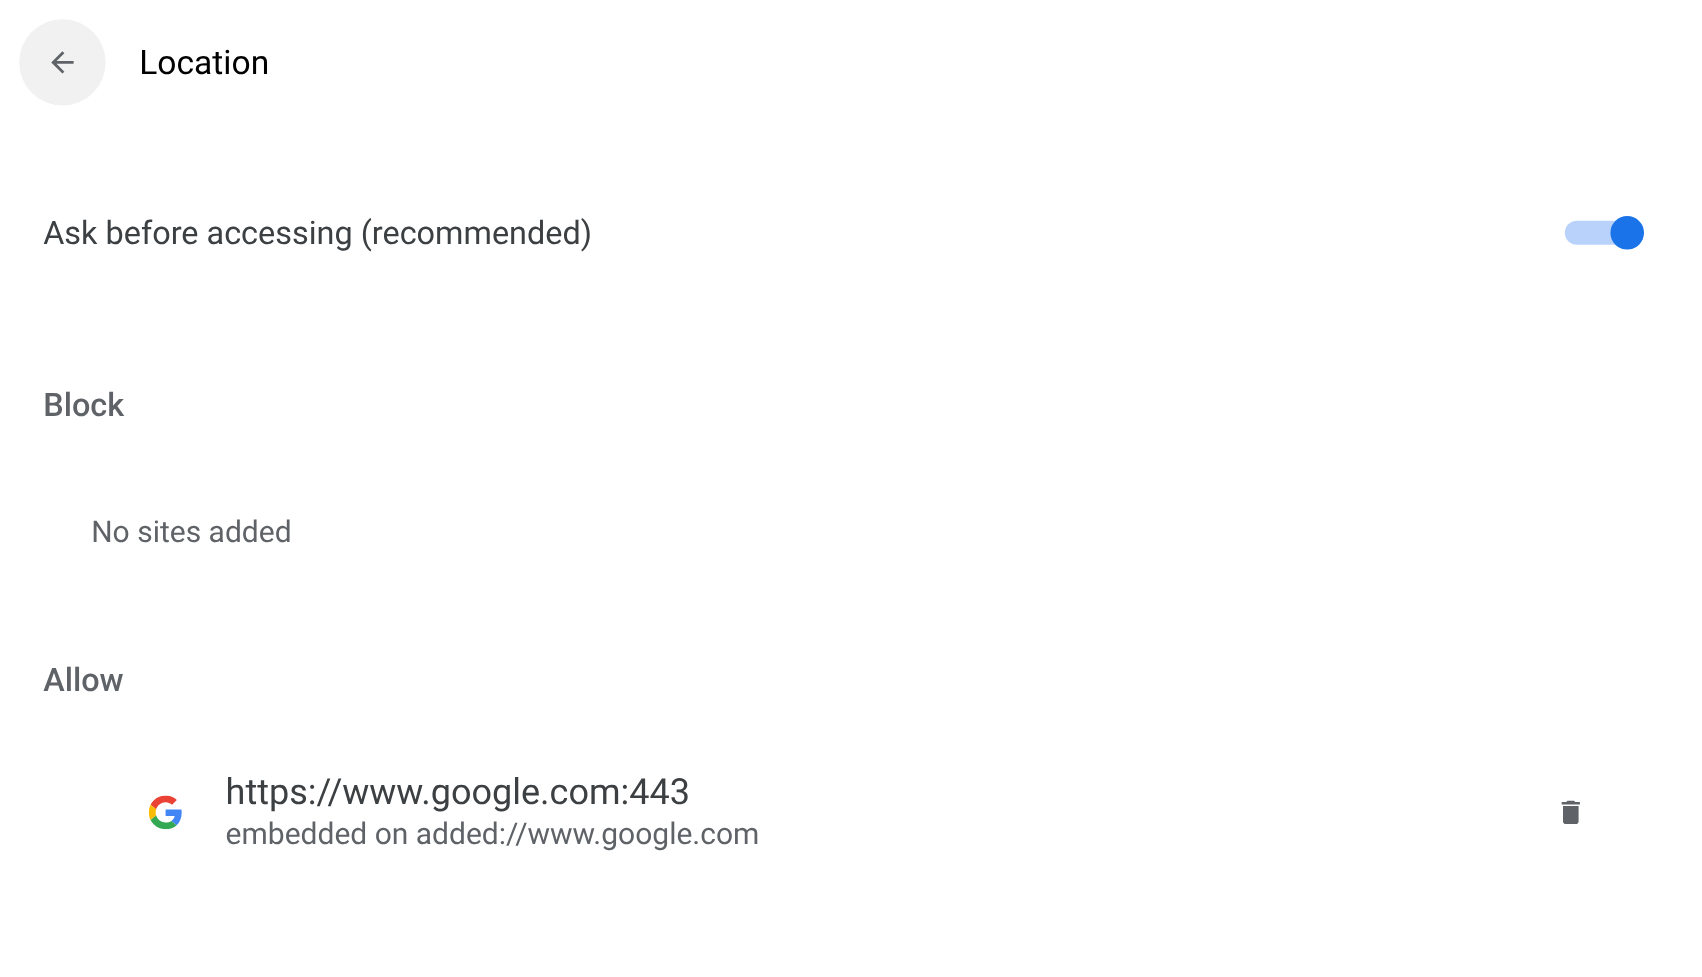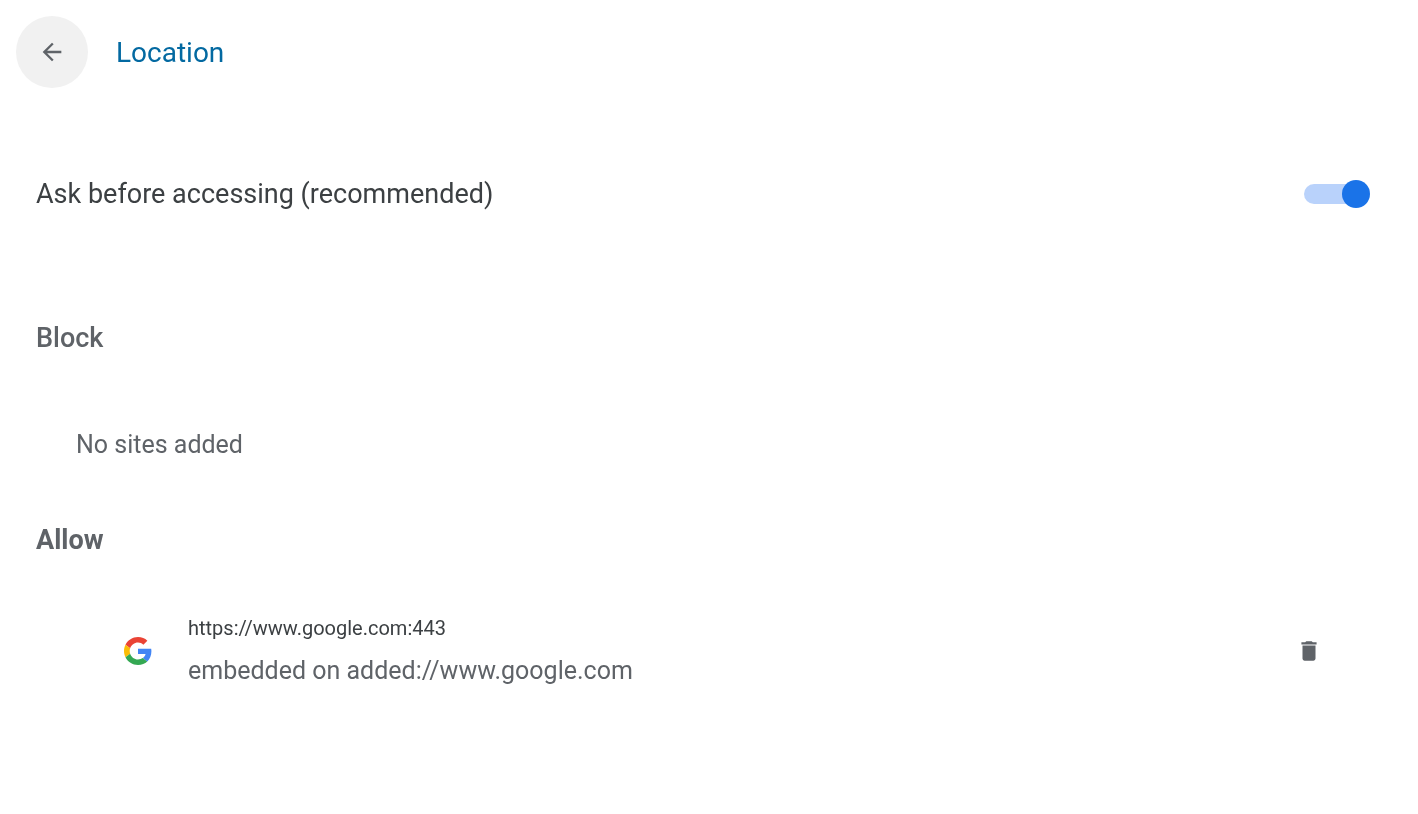--- a/index.html
+++ b/index.html
@@ -33,21 +33,21 @@
       border: none;
     }
     .back-button svg {
       width: 28px;
       height: 28px;
       fill: #5f6368;
     }
     .page-title {
       font-size: 28px;
       font-weight: 400;
-      color: #0369a1;
+      color: #000000;
     }
     .content {
       padding-left: 36px;
       padding-right: 48px;
     }
     .toggle-row {
       display: flex;
       align-items: center;
       justify-content: space-between;
       margin-top: 74px;
@@ -89,45 +89,44 @@
       color: #5f6368;
       margin-top: 112px;
     }
     .empty-text {
       font-size: 25px;
       color: #5f6368;
       margin-top: 76px;
       margin-left: 40px;
     }
     .allow-heading {
-      margin-top: 65px;
-      font-weight: bold;
+      margin-top: 92px;
     }
     .site-row {
       display: flex;
       align-items: center;
       margin-top: 60px;
       padding-left: 88px;
       padding-right: 40px;
     }
     .site-favicon {
       width: 28px;
       height: 28px;
       margin-right: 36px;
       flex-shrink: 0;
     }
     .site-info {
       flex: 1;
       display: flex;
       flex-direction: column;
     }
     .site-url {
-      font-size: 20px;
+      font-size: 30px;
       color: #3c4043;
-      margin-bottom: 16px;
+      margin-bottom: 3px;
     }
     .site-embedded {
       font-size: 25px;
       color: #5f6368;
     }
     .trash-button {
       background: none;
       border: none;
       cursor: pointer;
       padding: 8px;

